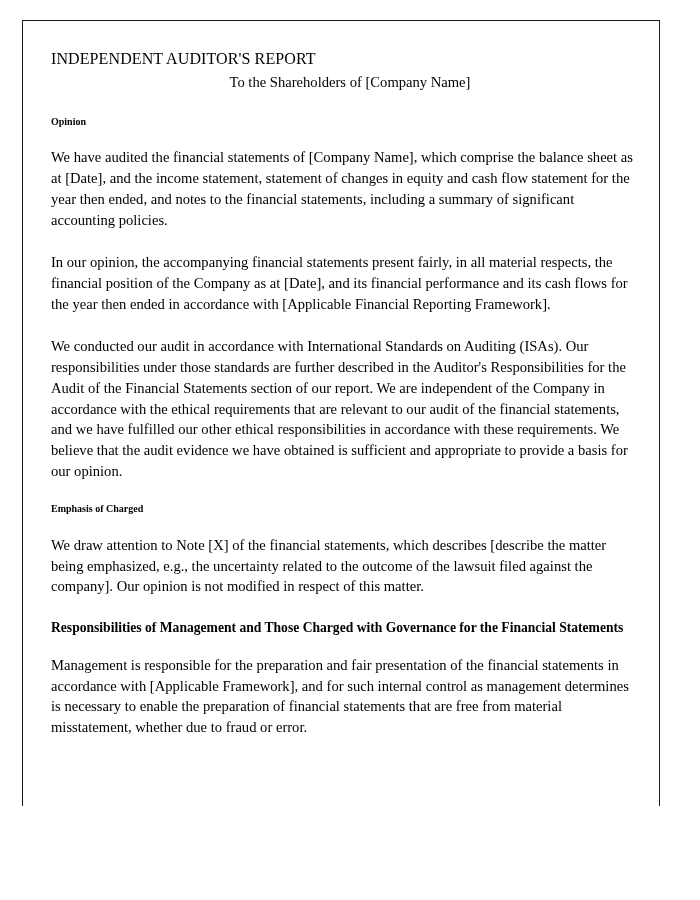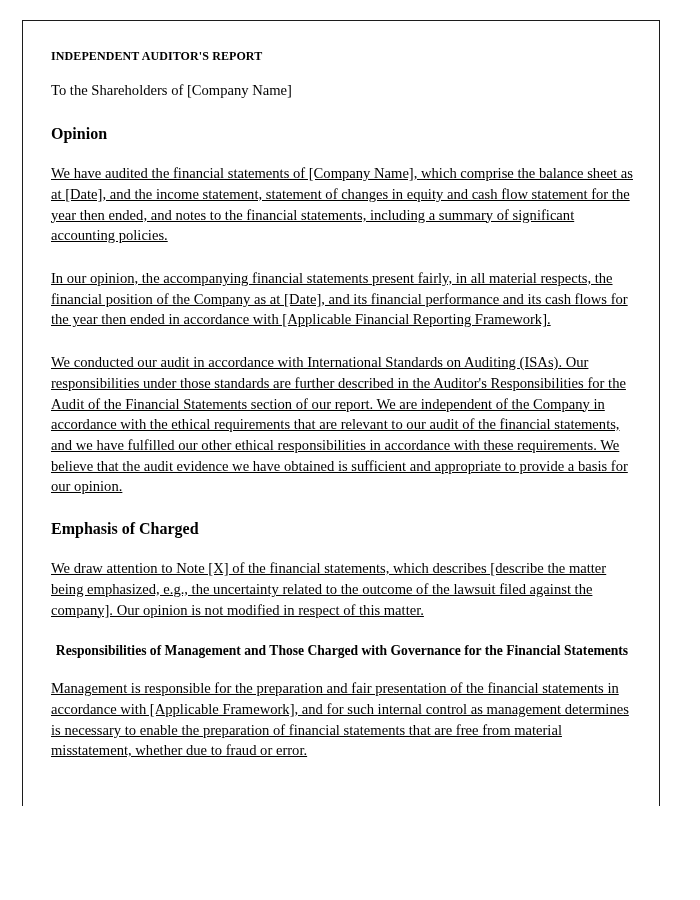--- a/index.html
+++ b/index.html
@@ -30,54 +30,53 @@
     background: #ffffff;
     overflow: hidden;
   }
 
   #doc-body {
     padding: 28px 26px 0 28px;
     box-sizing: border-box;
   }
 
   .doc-title {
-    font-size: 12px;
-    font-weight: bold;
+    font-size: 16px;
+    font-weight: normal;
     line-height: 1.2;
-    margin: 0 0 18px 0;
+    margin: 0 0 5px 0;
     letter-spacing: 0.1px;
   }
 
   .addressee {
     font-size: 14.6px;
     line-height: 1.35;
-    margin: 0 0 23px 0;
+    margin: 0 0 23px 16px;
+    text-align: center;
   }
 
   .section-heading {
-    font-size: 16px;
+    font-size: 10px;
     font-weight: bold;
     line-height: 1.25;
     margin: 0 0 19px 0;
   }
 
   
   .section-heading.small {
     font-size: 13.6px;
     line-height: 1.32;
     margin: 0 0 18px 0;
-    text-align: center;
   }
 
   .para {
     font-size: 14.6px;
     line-height: 1.42;
     margin: 0 0 22px 0;
     text-align: left;
-    text-decoration: underline;
   }
 </style>
 </head>
 <body>
 
 <div id="page-frame">
   <div id="doc-body">
 
     <div class="doc-title">INDEPENDENT AUDITOR'S REPORT</div>
 

